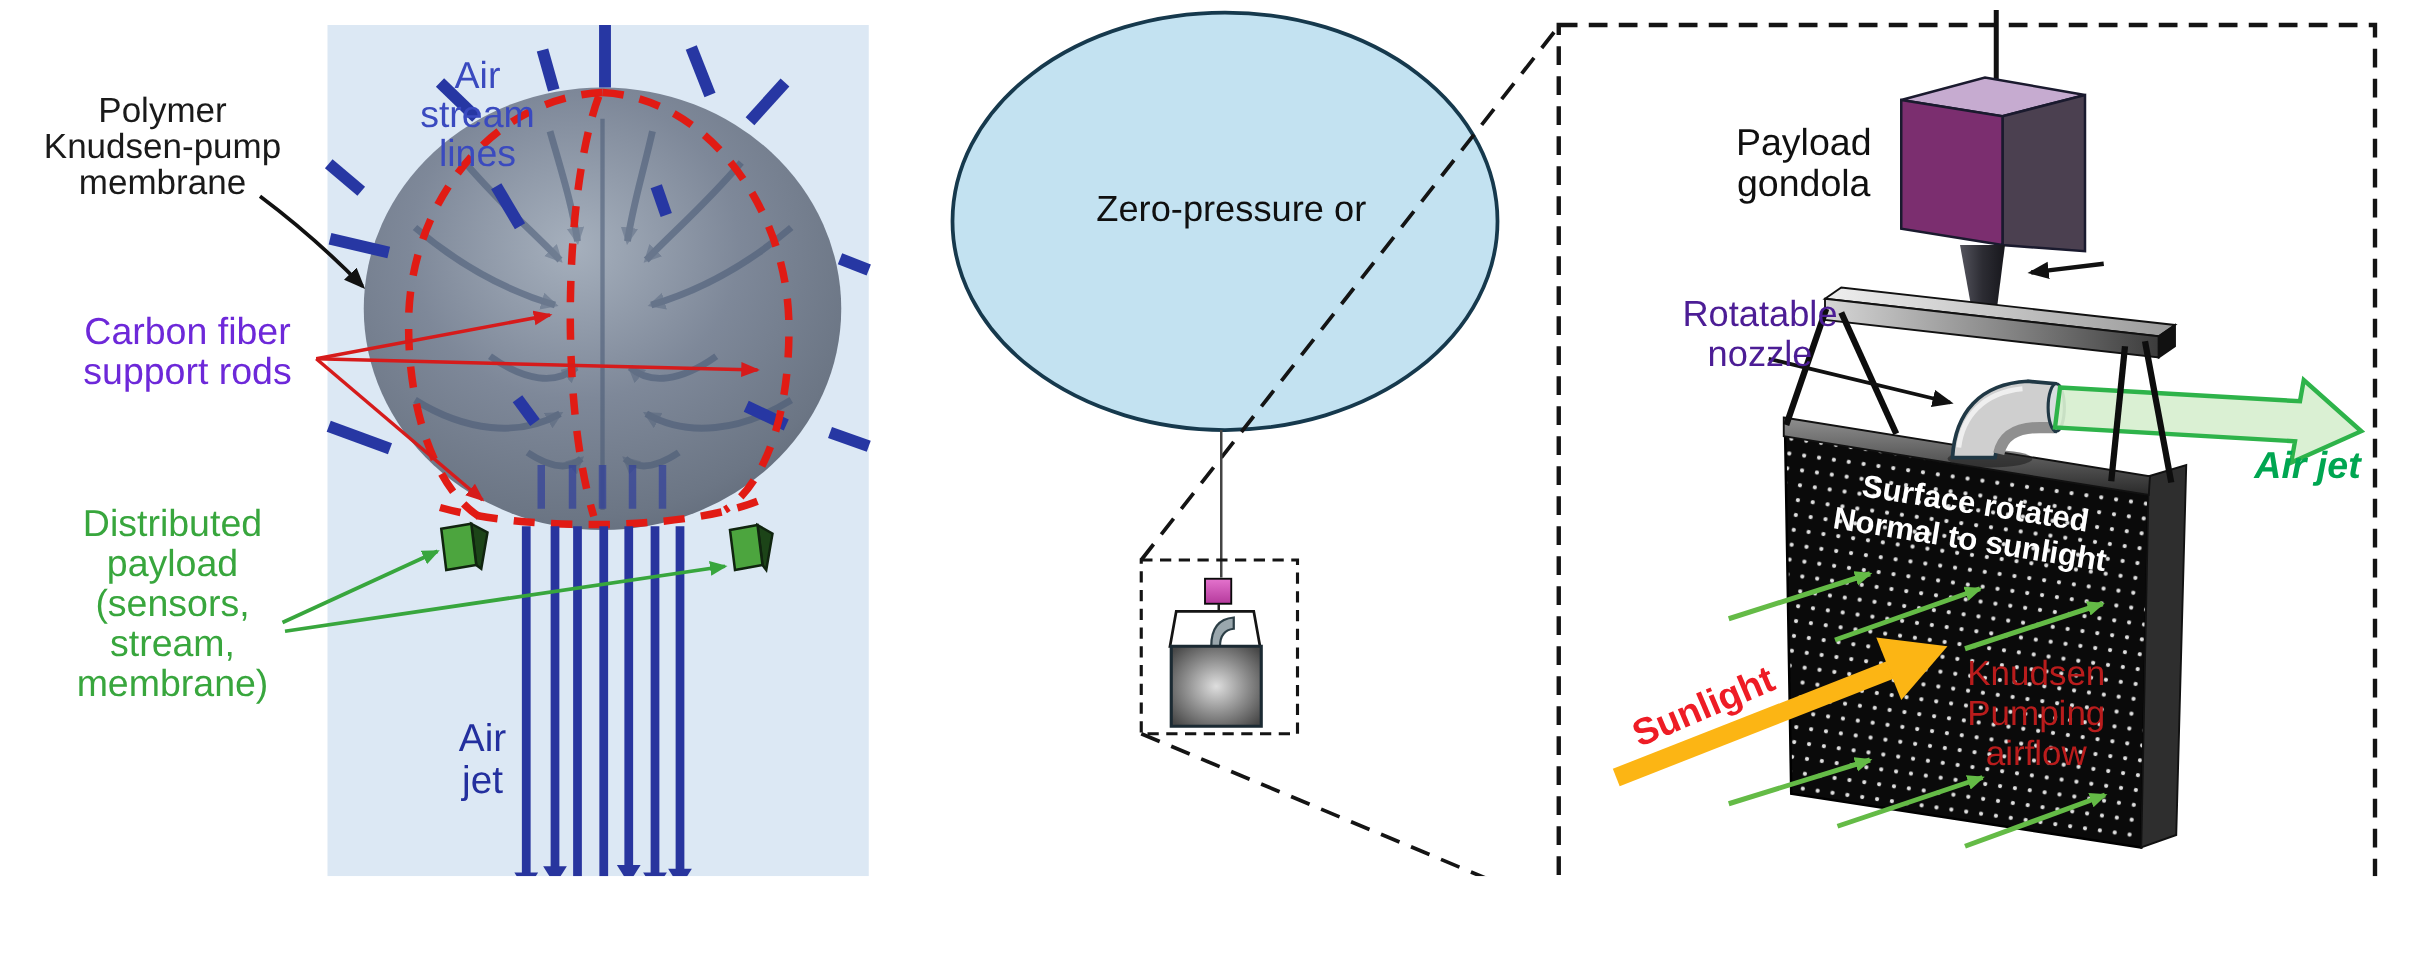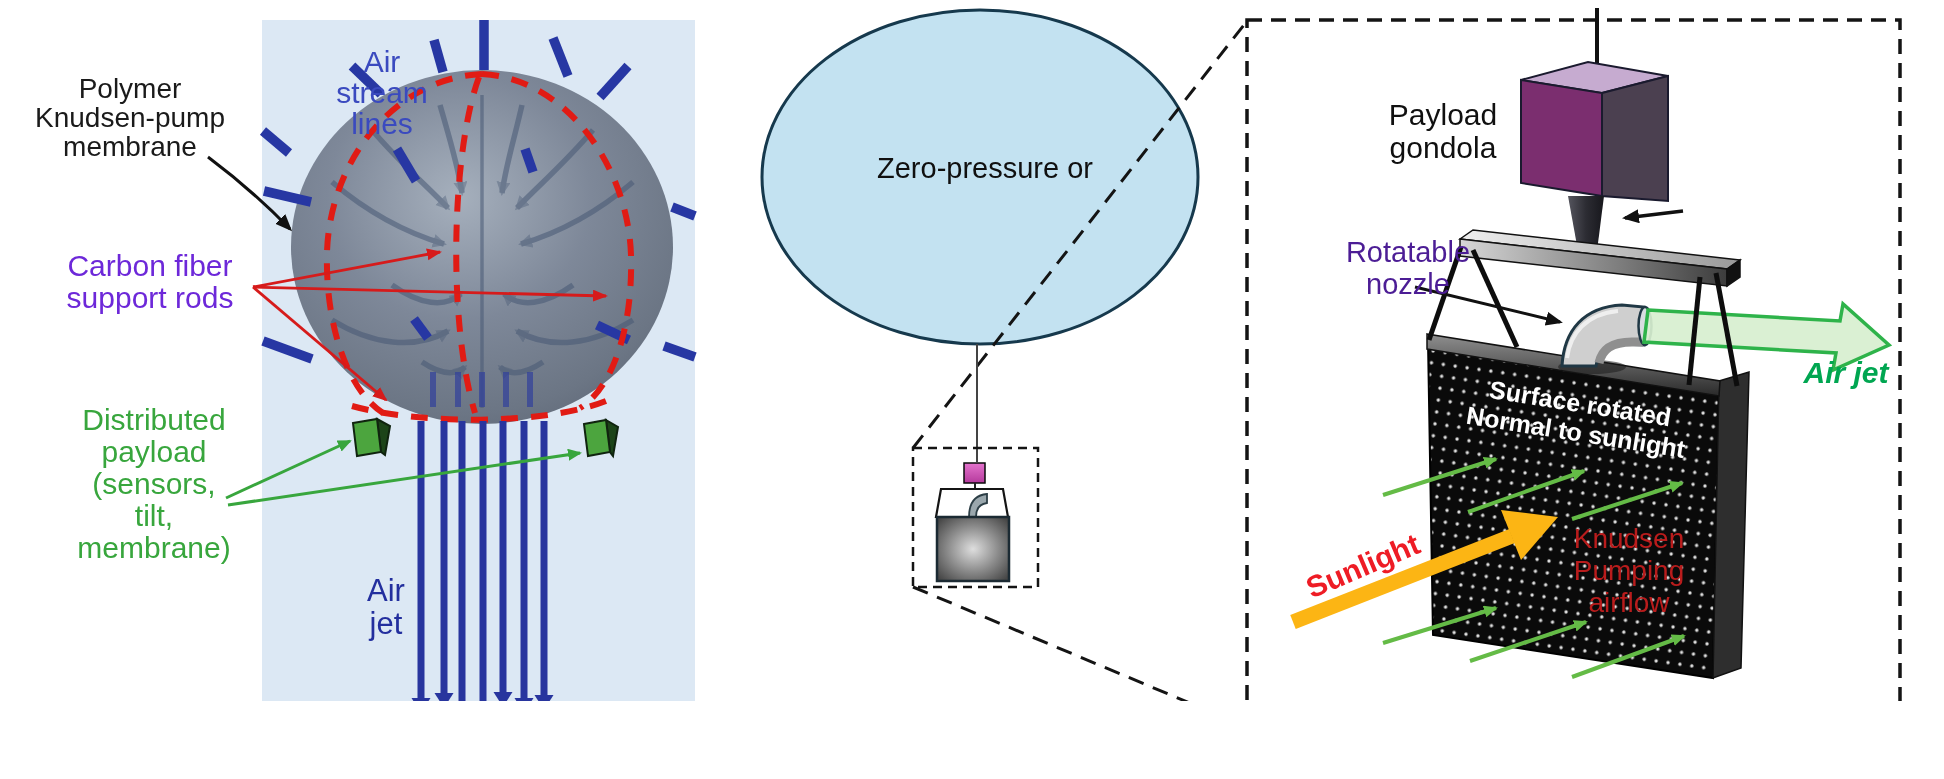--- a/index.html
+++ b/index.html
@@ -3,21 +3,21 @@
 <meta charset="utf-8">
 <style>
   html,body{margin:0;padding:0;background:#fff;}
   #stage{position:relative;width:1944px;height:701px;background:#fff;overflow:hidden;
          font-family:"Liberation Sans",sans-serif;}
   #stage svg{position:absolute;left:0;top:0;}
   .lbl{position:absolute;transform:translate(-50%,-50%);text-align:center;white-space:nowrap;line-height:1.06;}
   .lbl span{display:block;}
   .lbl-membrane{left:130px;top:117px;font-size:28px;color:#1a1a1a;line-height:29px;}
   .lbl-carbon{left:150px;top:282px;font-size:30px;color:#6d28d9;line-height:32px;}
-  .lbl-distributed{left:154px;top:484px;font-size:30px;color:#38a63d;line-height:32px;}
+  .lbl-distributed{left:138px;top:484px;font-size:30px;color:#38a63d;line-height:32px;}
   .lbl-airstream{left:382px;top:92px;font-size:30px;color:#3a4abf;line-height:31px;}
   .lbl-airjet-left{left:386px;top:607px;font-size:31px;color:#232f9e;line-height:33px;}
   .lbl-balloon{left:985px;top:168px;font-size:29px;color:#101010;line-height:31px;}
   .lbl-gondola{left:1443px;top:131px;font-size:30px;color:#101010;line-height:33px;}
   .lbl-pantilt{left:1744px;top:210px;font-size:29px;color:#101010;line-height:29px;}
   .lbl-rotnozzle{left:1408px;top:268px;font-size:29px;color:#4c1d95;line-height:32px;}
   .lbl-airjet-right{left:1802px;top:373px;font-size:30px;color:#00a651;font-style:italic;font-weight:bold;margin-left:44px;}
   .lbl-sunlight{left:1363px;top:566px;font-size:30px;color:#ee1c25;font-weight:bold;
                 transform:translate(-50%,-50%) rotate(-23deg);}
   .lbl-surface{left:1578px;top:418px;font-size:25px;color:#ffffff;font-weight:bold;line-height:29px;
@@ -255,21 +255,21 @@
     <span>membrane</span>
   </div>
   <div class="lbl lbl-carbon">
     <span>Carbon fiber</span>
     <span>support rods</span>
   </div>
   <div class="lbl lbl-distributed">
     <span>Distributed</span>
     <span>payload</span>
     <span>(sensors,</span>
-    <span>tilt,</span>
+    <span>stream,</span>
     <span>membrane)</span>
   </div>
   <div class="lbl lbl-airstream">
     <span>Air</span>
     <span>stream</span>
     <span>lines</span>
   </div>
   <div class="lbl lbl-airjet-left">
     <span>Air</span>
     <span>jet</span>

